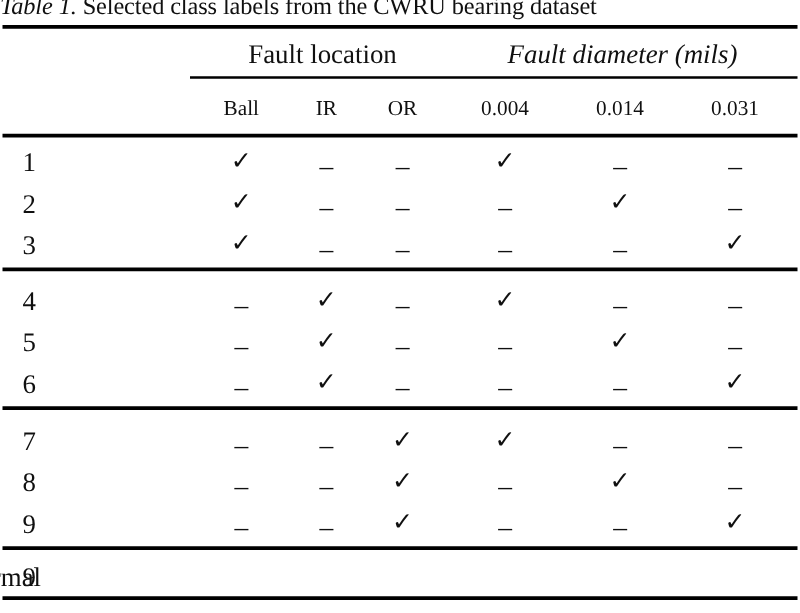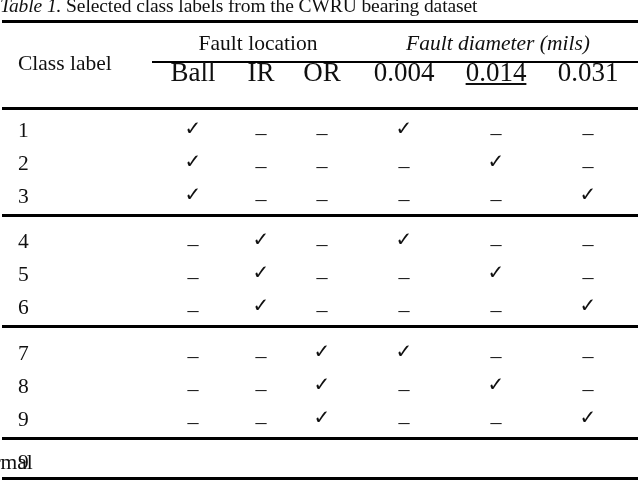--- a/index.html
+++ b/index.html
@@ -65,22 +65,22 @@
     position: absolute;
     top: 33px;
     font-size: 21.5px;
     line-height: 21.5px;
     white-space: nowrap;
     text-align: center;
     transform: translateX(-50%);
   }
   .hdr-col {
     position: absolute;
-    top: 62px;
-    font-size: 27px;
+    top: 76px;
+    font-size: 17px;
     line-height: 21.5px;
     white-space: nowrap;
     text-align: center;
     transform: translateX(-50%);
   }
 
   
   .row-label {
     position: absolute;
     left: 18px;
@@ -125,31 +125,30 @@
   </div>
 
   <div class="rule rule-top"></div>
   <div class="rule rule-spanner"></div>
   <div class="rule rule-head"></div>
   <div class="rule rule-group-1"></div>
   <div class="rule rule-group-2"></div>
   <div class="rule rule-group-3"></div>
   <div class="rule rule-bottom"></div>
 
-  <div class="hdr-stub">Class label</div>
   <div id="spanner-host">
       <div class="hdr-span" style="left: 258px;">Fault location</div>
       <div class="hdr-span" style="left: 498px; font-style: italic;">Fault diameter (mils)</div>
     </div>
   <div id="colhdr-host">
       <div class="hdr-col" style="left: 193px;">Ball</div>
       <div class="hdr-col" style="left: 261px;">IR</div>
       <div class="hdr-col" style="left: 322px;">OR</div>
       <div class="hdr-col" style="left: 404px;">0.004</div>
-      <div class="hdr-col" style="left: 496px; text-decoration: underline;">0.014</div>
+      <div class="hdr-col" style="left: 496px;">0.014</div>
       <div class="hdr-col" style="left: 588px;">0.031</div>
     </div>
 
   <div id="body-host">
       <div class="row-label" style="top: 120px;">1</div>
       <div class="mark check" style="left: 193px; top: 118px;">✓</div>
       <div class="mark dash" style="left: 261px; top: 122px;">–</div>
       <div class="mark dash" style="left: 322px; top: 122px;">–</div>
       <div class="mark check" style="left: 404px; top: 118px;">✓</div>
       <div class="mark dash" style="left: 496px; top: 122px;">–</div>

